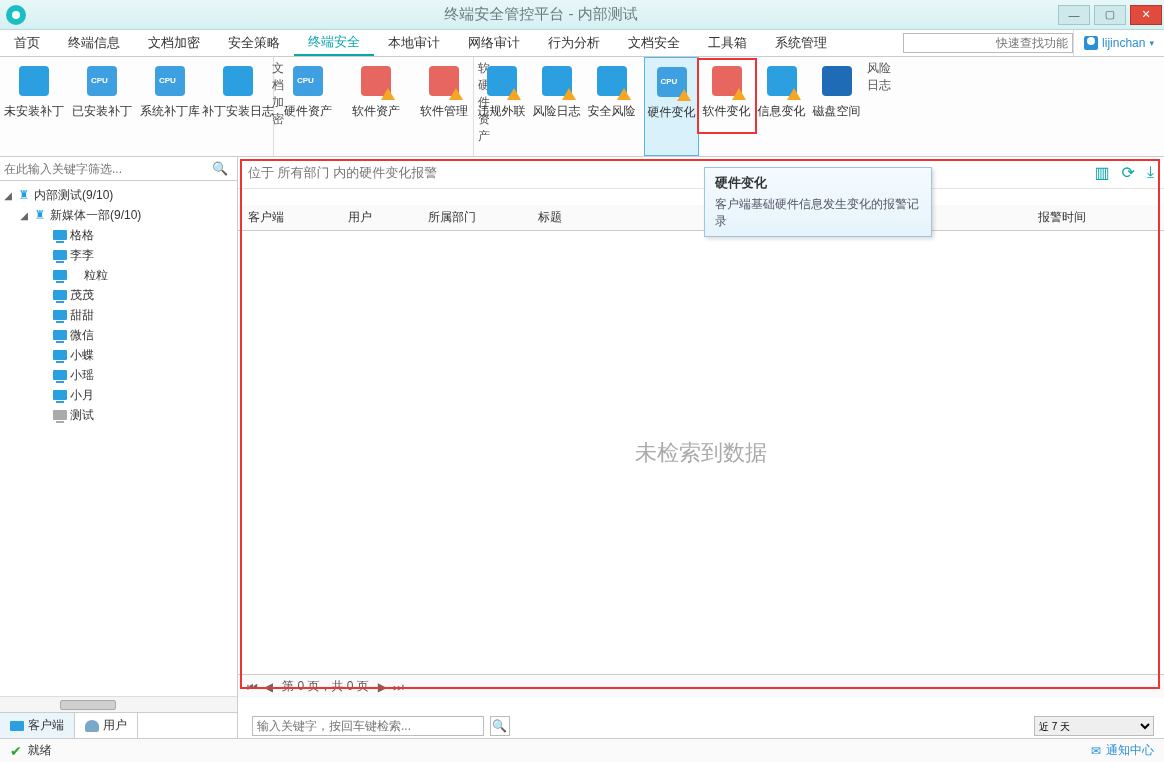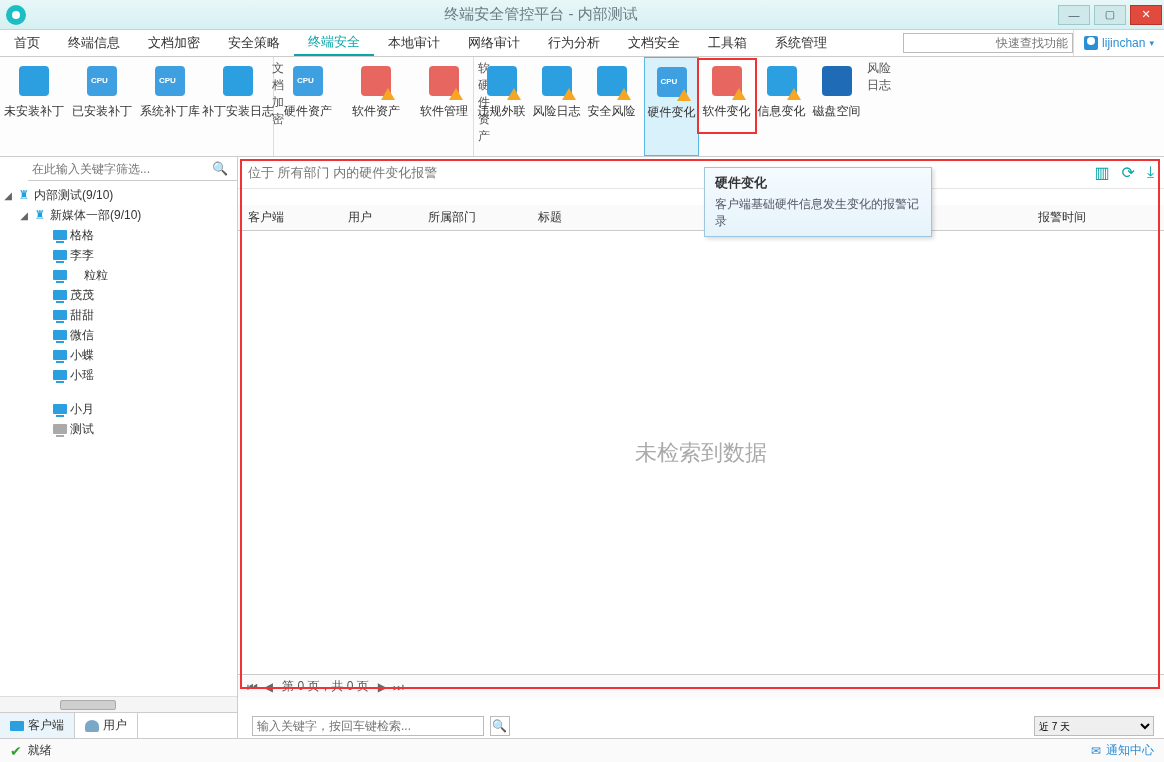--- a/index.html
+++ b/index.html
@@ -36,21 +36,21 @@
 .riblabel { text-align:center; font-size:12px; color:#555; padding:3px 0 5px; }
 
 .ribitem.sel { background:#d9f1fb; border:1px solid #5bb7e0; }
 
 
 .redbox1 { position:absolute; border:2px solid #e33; pointer-events:none; }
 
 
 .bodyarea { display:flex; height:calc(762px - 30px - 27px - 100px - 24px); }
 .sidebar { width:238px; border-right:1px solid #ccc; display:flex; flex-direction:column; background:#fff;}
-.sidesearch { height:24px; border-bottom:1px solid #ccc; display:flex; align-items:center; padding:0 4px;margin-left:28px; }
+.sidesearch { height:24px; border-bottom:1px solid #ccc; display:flex; align-items:center; padding:0 4px; }
 .sidesearch input { flex:1; border:none; outline:none; font-size:12px; color:#888; }
 .sidesearch .sicon { color:#888; font-size:13px; cursor:pointer; padding:0 4px;}
 .tree { flex:1; overflow:auto; padding:4px 0; }
 .treenode { display:flex; align-items:center; height:20px; padding-left:4px; cursor:pointer; white-space:nowrap;}
 .treenode .tw { width:12px; text-align:center; color:#666; font-size:10px;}
 .treenode .ticon { width:14px; height:14px; margin:0 3px; display:inline-flex; align-items:center; justify-content:center;}
 .treenode .tlabel { font-size:12px; }
 .orgicon { color:#1e9fe0; }
 .pcicon { width:14px;height:10px; background:#2b9fe0; border-radius:1px; position:relative; }
 .pcicon::after { content:""; position:absolute; width:8px;height:2px; background:#2b9fe0; bottom:-3px; left:3px;}
@@ -348,21 +348,21 @@
               <span class="pcicon"></span>
             </span>
             <span class="tlabel">小蝶</span>
           </div>
           <div class="treenode" style="padding-left: 50px;">
             <span class="ticon">
               <span class="pcicon"></span>
             </span>
             <span class="tlabel">小瑶</span>
           </div>
-          <div class="treenode" style="padding-left: 50px; margin-top: 14px;">
+          <div class="treenode" style="padding-left: 50px;">
             <span class="ticon">
               <span class="pcicon"></span>
             </span>
             <span class="tlabel">小月</span>
           </div>
           <div class="treenode" style="padding-left: 50px;">
             <span class="ticon">
               <span class="pcicon gray"></span>
             </span>
             <span class="tlabel">测试</span>

